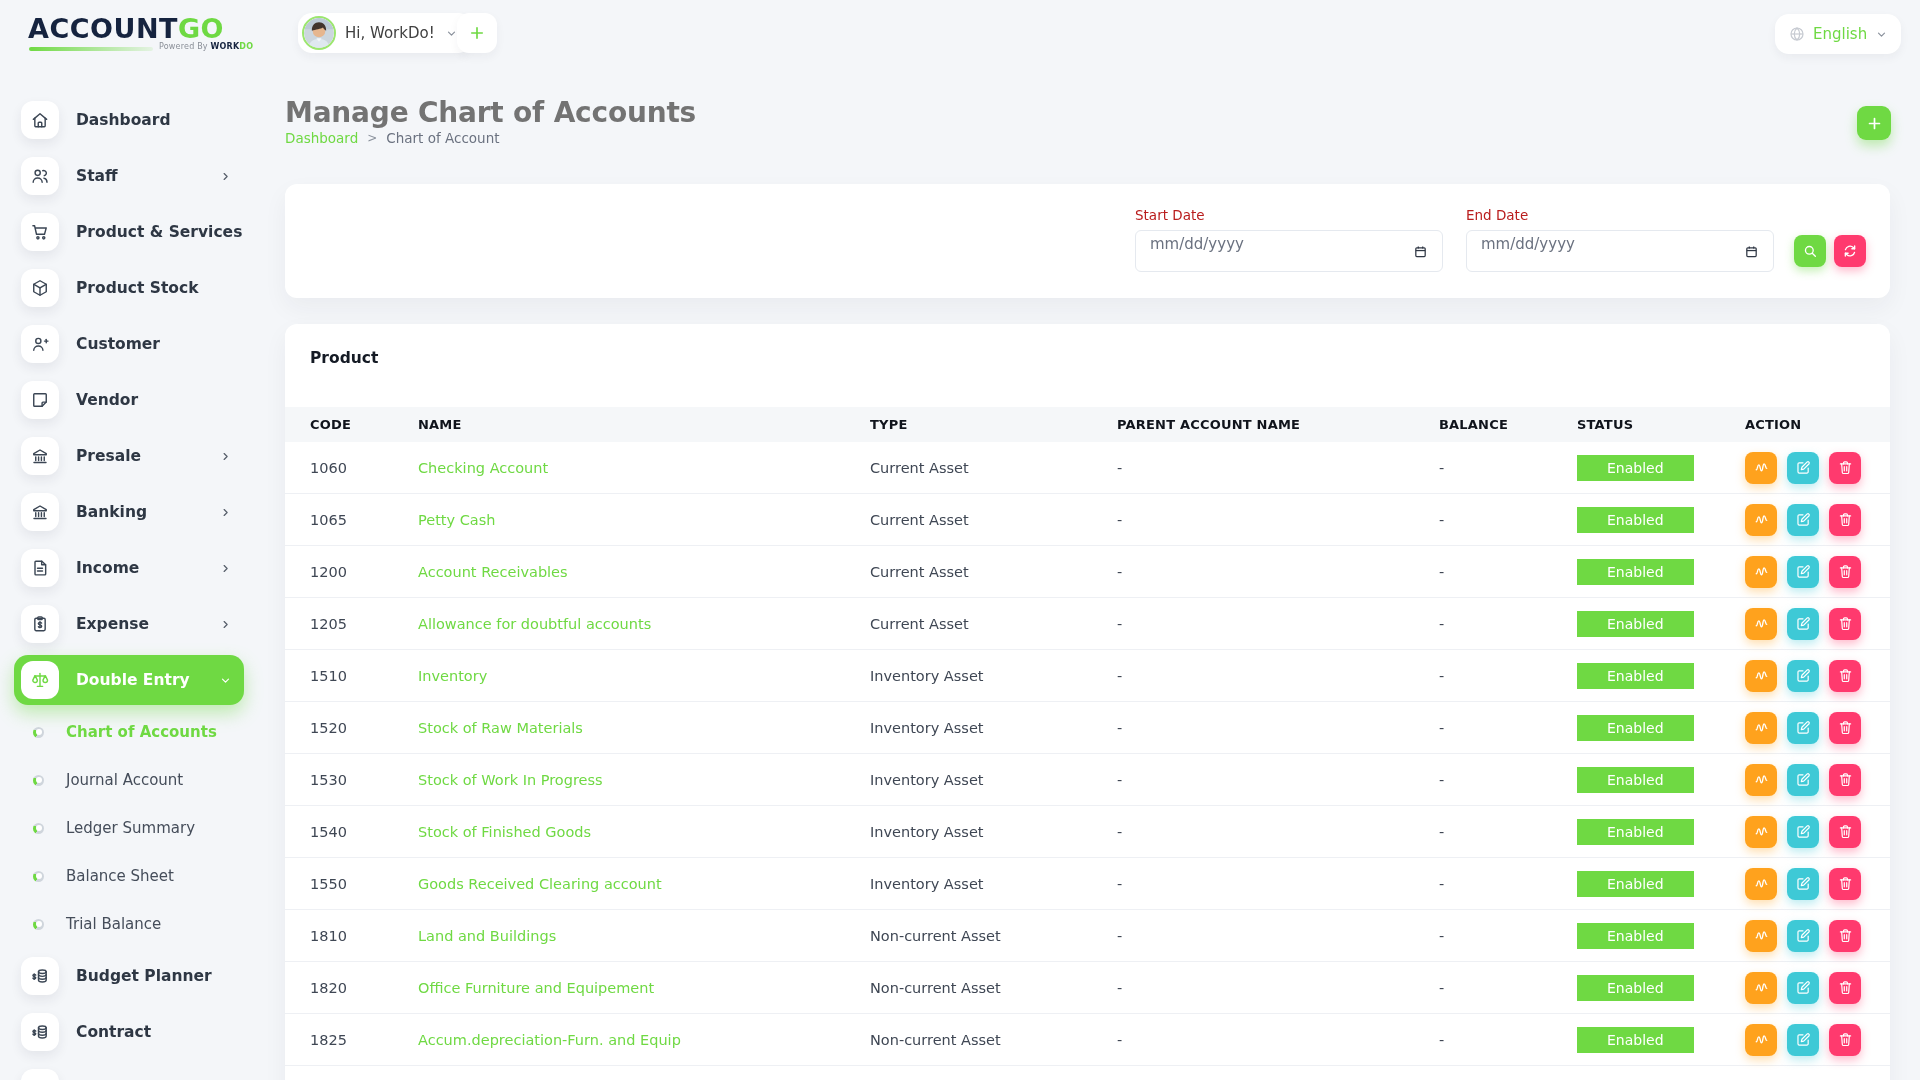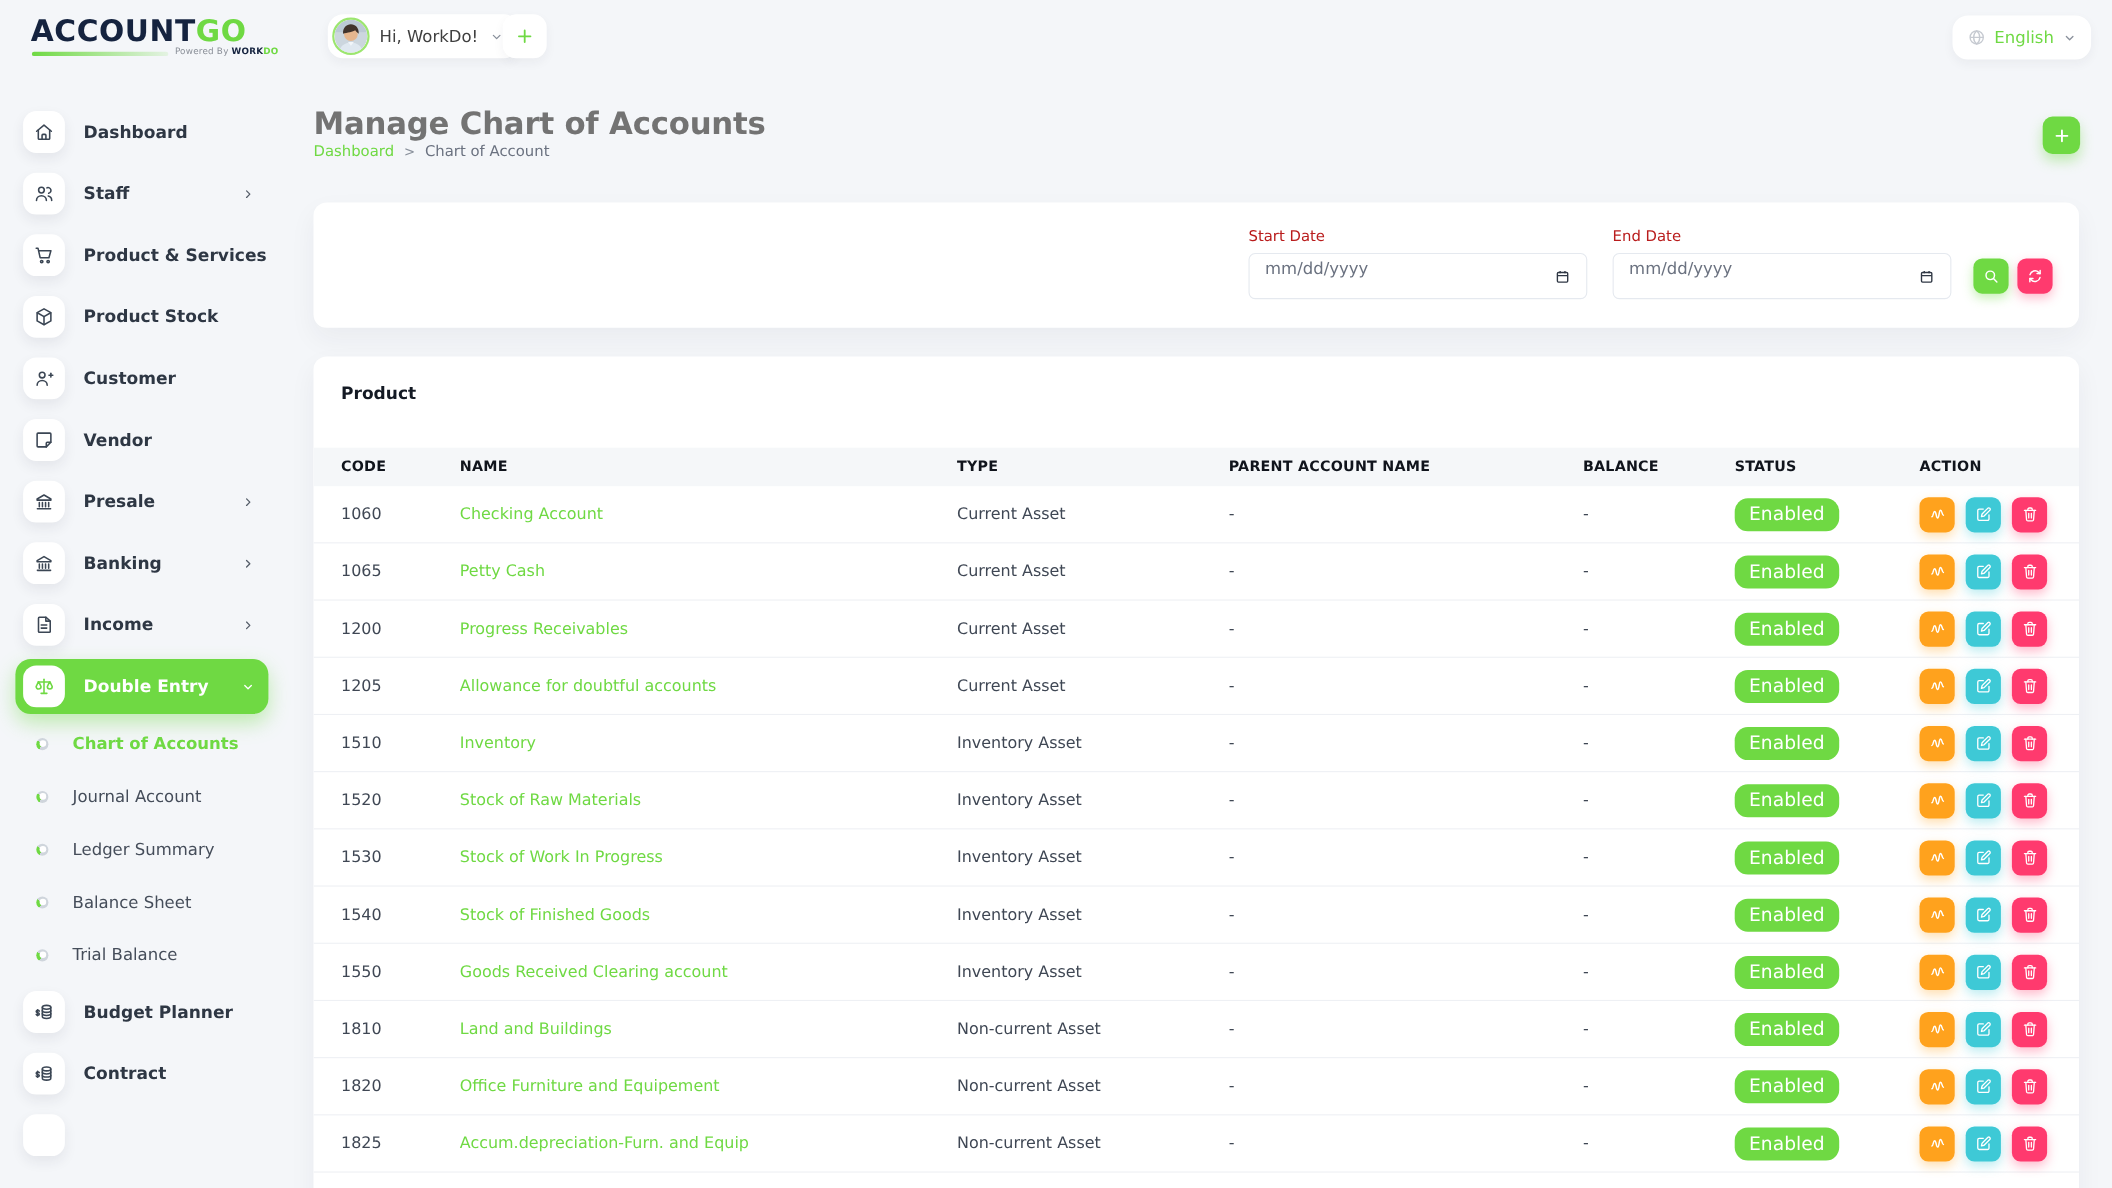--- a/index.html
+++ b/index.html
@@ -86,21 +86,21 @@
 
   
   .table-card{position:absolute;left:285px;top:324px;width:1605px;height:780px;background:#fff;border-radius:12px;
     box-shadow:0 10px 24px rgba(36,46,66,.05);overflow:hidden}
   .sec-title{margin:25px 25px 0;font-size:15.5px;font-weight:700;color:#141a24}
   .thead,.trow{display:grid;grid-template-columns:108px 452px 247px 322px 138px 168px 1fr;align-items:center;
     padding:0 20px 0 25px}
   .thead{margin-top:40px;height:35px;background:#f5f7f9;font-size:13px;font-weight:700;color:#10141c;letter-spacing:.2px}
   .trow{height:52px;border-bottom:1px solid #eef0f4;font-size:14.5px;color:#3f4754}
   .trow .name{color:var(--green);cursor:pointer}
-  .badge{display:inline-block;padding:5px 13px;background:var(--green);color:#fff;font-size:17px;border-radius:12px}
+  .badge{display:inline-block;padding:5px 30px;background:var(--green);color:#fff;font-size:14px;border-radius:0}
   .acts{display:flex;gap:10px}
   .abtn{width:32px;height:32px;border:none;border-radius:8px;display:flex;align-items:center;justify-content:center;
     color:#fff;cursor:pointer}
   .abtn .ic{width:17px;height:17px}
   .abtn.wave{background:var(--orange);box-shadow:0 4px 10px rgba(255,162,29,.35)}
   .abtn.edit{background:var(--cyan);box-shadow:0 4px 10px rgba(62,201,214,.35)}
   .abtn.del{background:var(--pink);box-shadow:0 4px 10px rgba(255,58,110,.35)}
 </style>
 </head>
 <body style="--green: #6fd943; --orange: #ffa21d; --cyan: #3ec9d6; --pink: #ff3a6e; --navy: #15233f;">
@@ -210,20 +210,36 @@
       </div>
       <div class="mi">
         <span class="ibox">
           <svg class="ic" viewBox="0 0 24 24" fill="none" stroke="currentColor" stroke-width="1.7" stroke-linecap="round" stroke-linejoin="round">
             <path d="M7 3.8h7.2L18.8 8v11.2a1 1 0 0 1-1 1H7a1 1 0 0 1-1-1V4.8a1 1 0 0 1 1-1z"></path>
             <path d="M14 3.8V8h4.6"></path>
             <path d="M9 12.2h6M9 15.6h6"></path>
           </svg>
         </span>
         <span class="lbl">Income</span>
+        <span class="chev">
+          <svg class="ic" viewBox="0 0 24 24" fill="none" stroke="currentColor" stroke-width="2.2" stroke-linecap="round" stroke-linejoin="round">
+            <path d="M9.5 6.5 15 12l-5.5 5.5"></path>
+          </svg>
+        </span>
+      </div>
+      <div class="mi">
+        <span class="ibox">
+          <svg class="ic" viewBox="0 0 24 24" fill="none" stroke="currentColor" stroke-width="1.7" stroke-linecap="round" stroke-linejoin="round">
+            <rect x="5.8" y="5" width="12.4" height="15" rx="1.6"></rect>
+            <rect x="9.3" y="3.4" width="5.4" height="3.2" rx="1"></rect>
+            <path d="M12 9.3v7"></path>
+            <path d="M13.9 10.9c-.4-.6-1.1-.9-1.9-.9-1.1 0-2 .6-2 1.5 0 2.1 4 1.1 4 3.2 0 .9-.9 1.5-2 1.5-.8 0-1.5-.3-1.9-1"></path>
+          </svg>
+        </span>
+        <span class="lbl">Expense</span>
         <span class="chev">
           <svg class="ic" viewBox="0 0 24 24" fill="none" stroke="currentColor" stroke-width="2.2" stroke-linecap="round" stroke-linejoin="round">
             <path d="M9.5 6.5 15 12l-5.5 5.5"></path>
           </svg>
         </span>
       </div>
       <div class="mi active">
         <span class="ibox">
           <svg class="ic" viewBox="0 0 24 24" fill="none" stroke="currentColor" stroke-width="1.7" stroke-linecap="round" stroke-linejoin="round">
             <path d="M12 4.2v14.6"></path>
@@ -451,21 +467,21 @@
               <path d="M4.8 7h14.4"></path>
               <path d="M9.2 7V5.6A1.6 1.6 0 0 1 10.8 4h2.4a1.6 1.6 0 0 1 1.6 1.6V7"></path>
               <path d="M6.6 7l.9 12a1.7 1.7 0 0 0 1.7 1.5h5.6a1.7 1.7 0 0 0 1.7-1.5l.9-12"></path>
               <path d="M10.3 10.8v5.9M13.7 10.8v5.9"></path>
             </svg>
           </button>
     </span>
       </div>
       <div class="trow">
     <span>1200</span>
-    <a class="name">Progress Receivables</a>
+    <a class="name">Account Receivables</a>
     <span>Current Asset</span>
     <span>-</span>
     <span>-</span>
     <span><span class="badge">Enabled</span></span>
     <span class="acts">
       <button class="abtn wave">
             <svg class="ic" viewBox="0 0 24 24" fill="none" stroke="currentColor" stroke-width="1.9" stroke-linecap="round" stroke-linejoin="round">
               <path d="M4.6 15.2c2.1 0 1.4-6.8 3.6-6.8s1.7 8.3 3.8 8.3 1.6-9.8 3.7-9.8 1.8 6.3 3.7 6.3"></path>
             </svg>
           </button>

